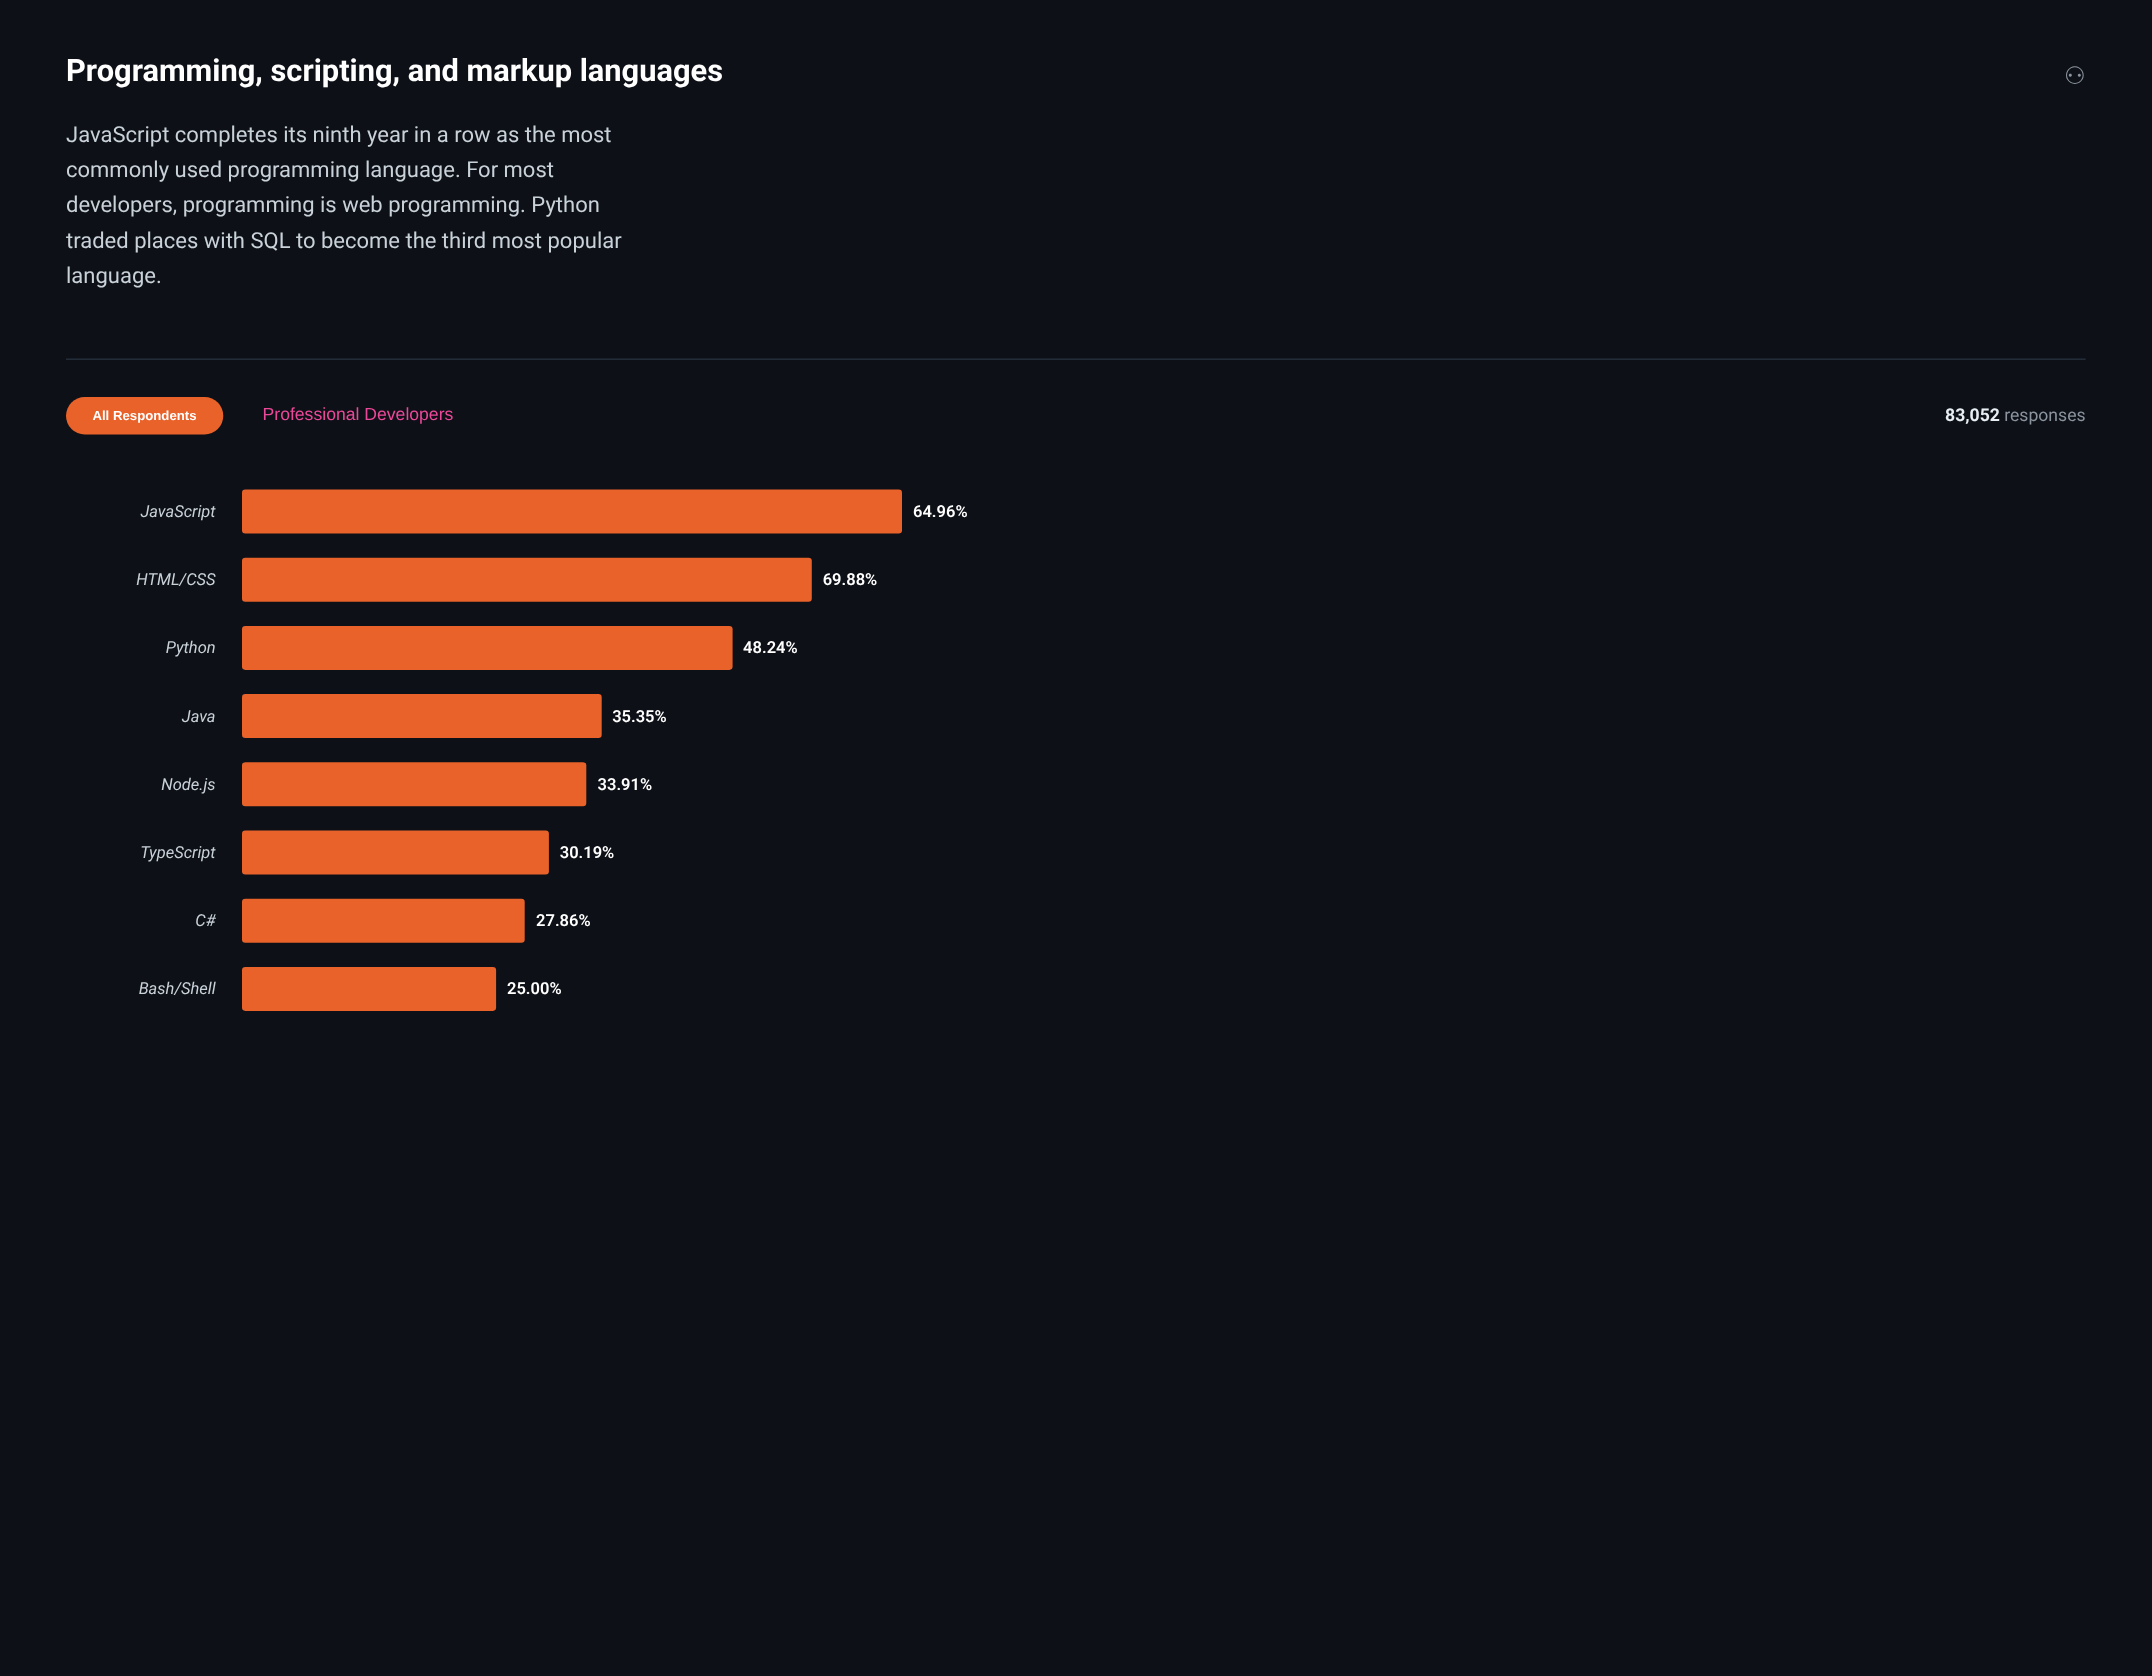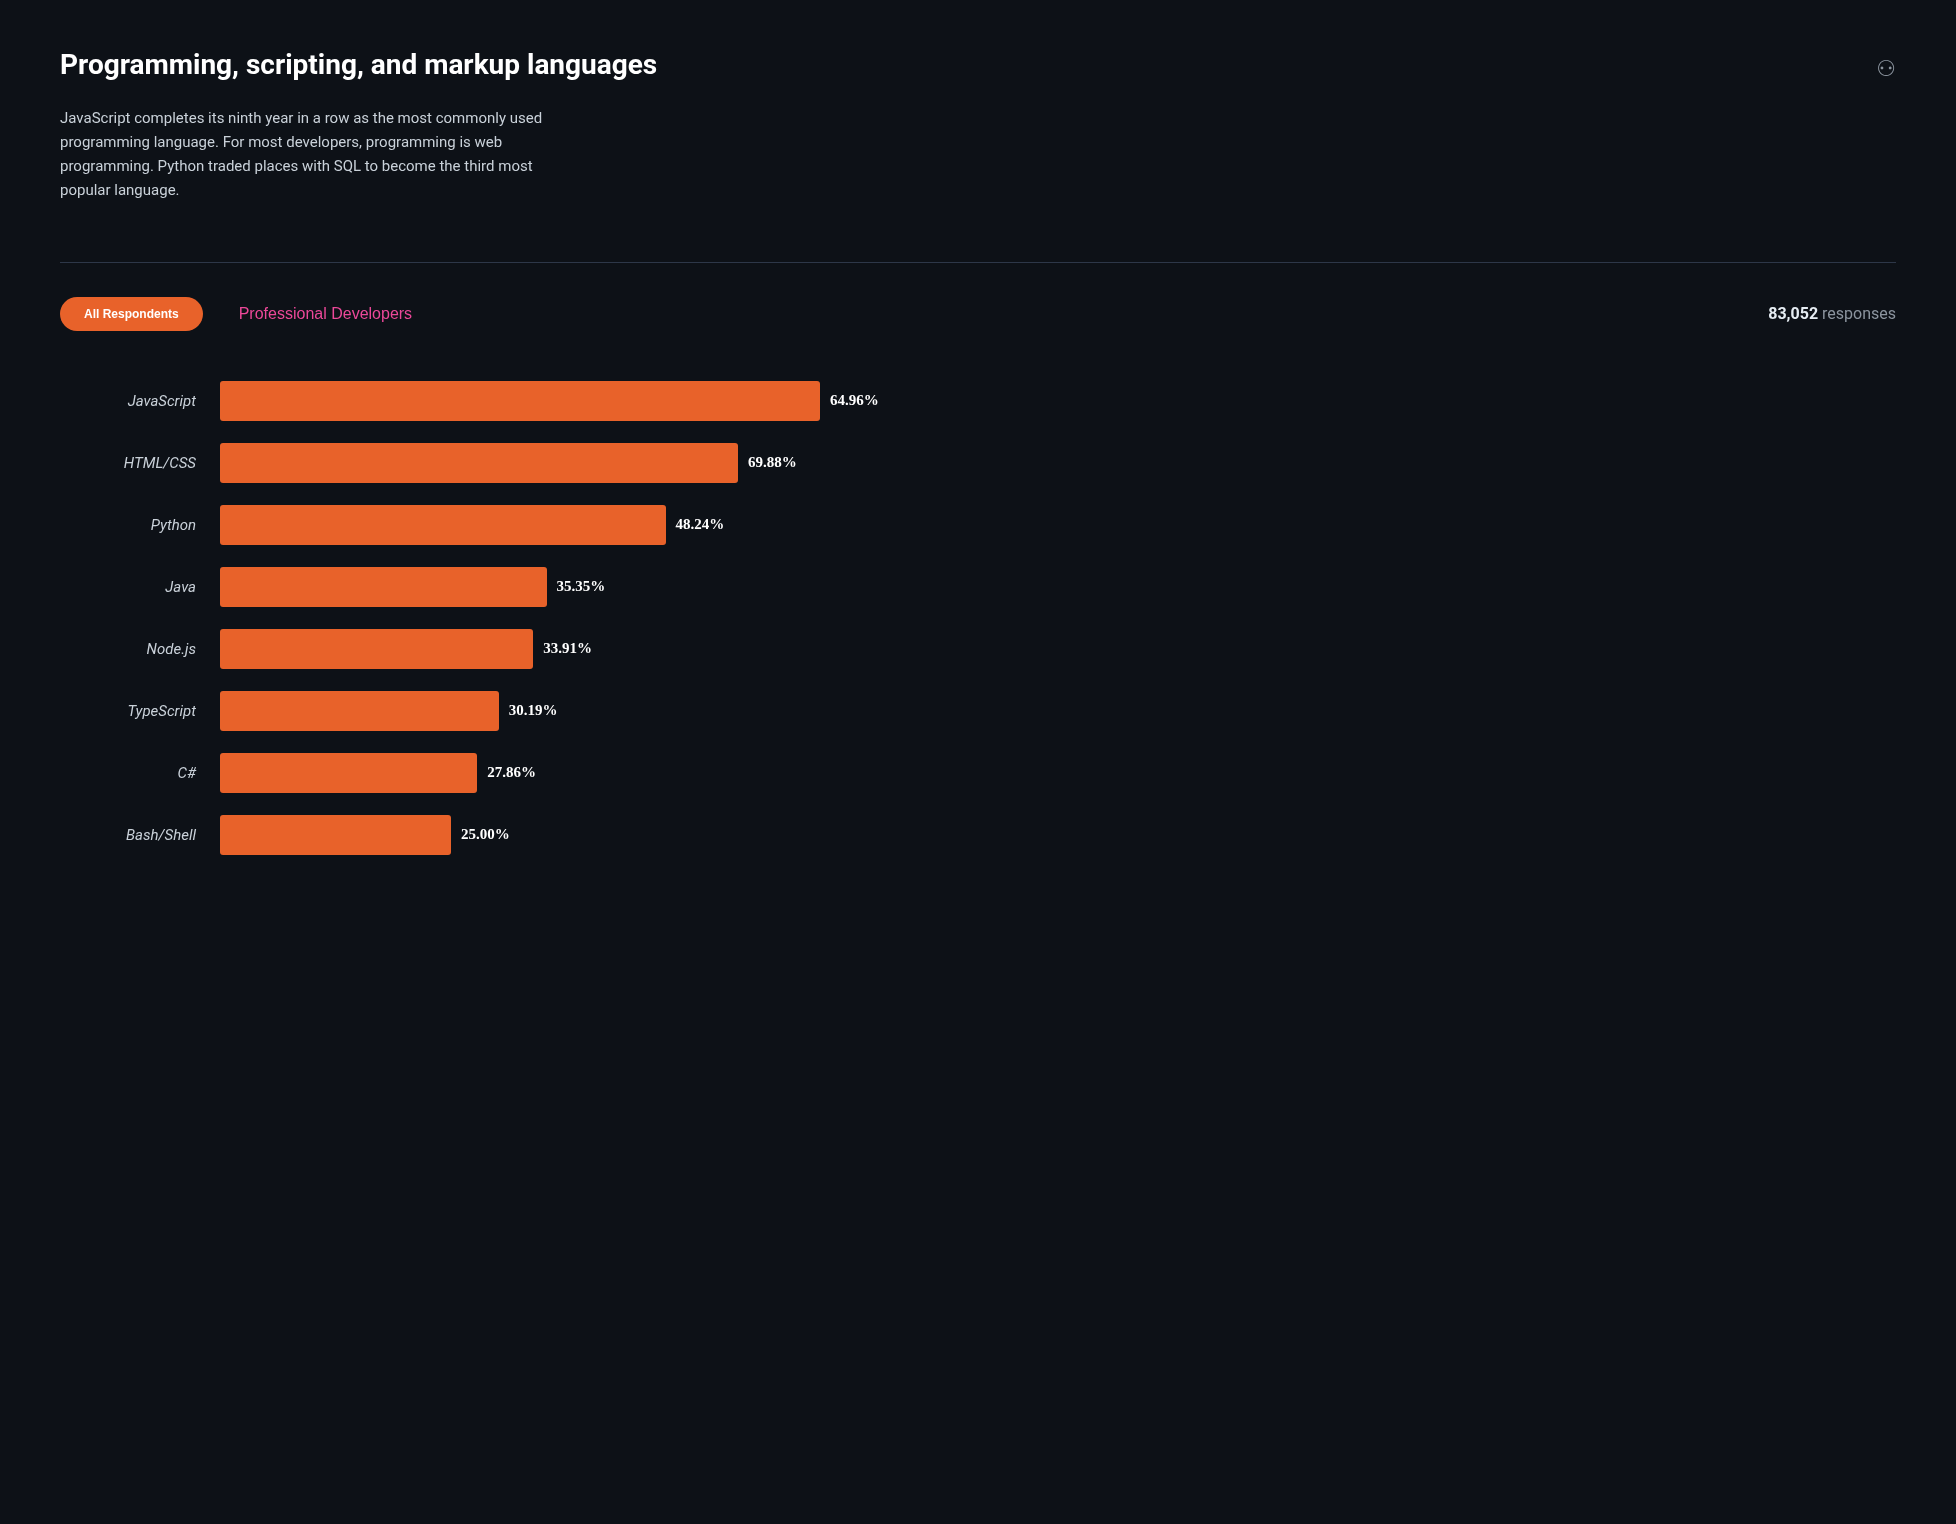--- a/index.html
+++ b/index.html
@@ -18,21 +18,21 @@
 
     .page-title {
       font-size: 28px;
       font-weight: 700;
       color: #ffffff;
       margin-bottom: 24px;
       line-height: 1.2;
     }
 
     .description {
-      font-size: 15px;
+      font-size: 20px;
       color: #c9d1d9;
       line-height: 1.6;
       max-width: 520px;
       margin-bottom: 60px;
     }
 
     .divider {
       border: none;
       border-top: 1px solid #2d3748;
       margin-bottom: 32px;
@@ -112,21 +112,20 @@
       justify-content: flex-end;
       padding-right: 10px;
     }
 
     .bar-pct-outside {
       font-size: 15px;
       font-weight: 600;
       color: #ffffff;
       margin-left: 10px;
       white-space: nowrap;
-      font-family: Liberation Serif, serif;
     }
 
     .header-row {
       display: flex;
       align-items: flex-start;
       justify-content: space-between;
     }
 
     .link-icon {
       color: #8b949e;

